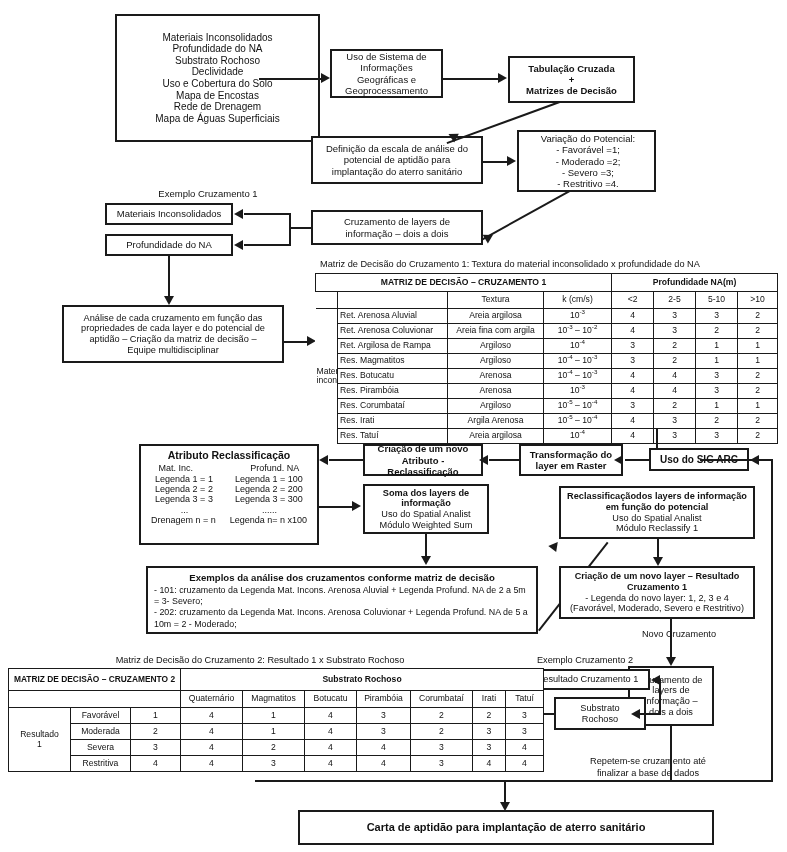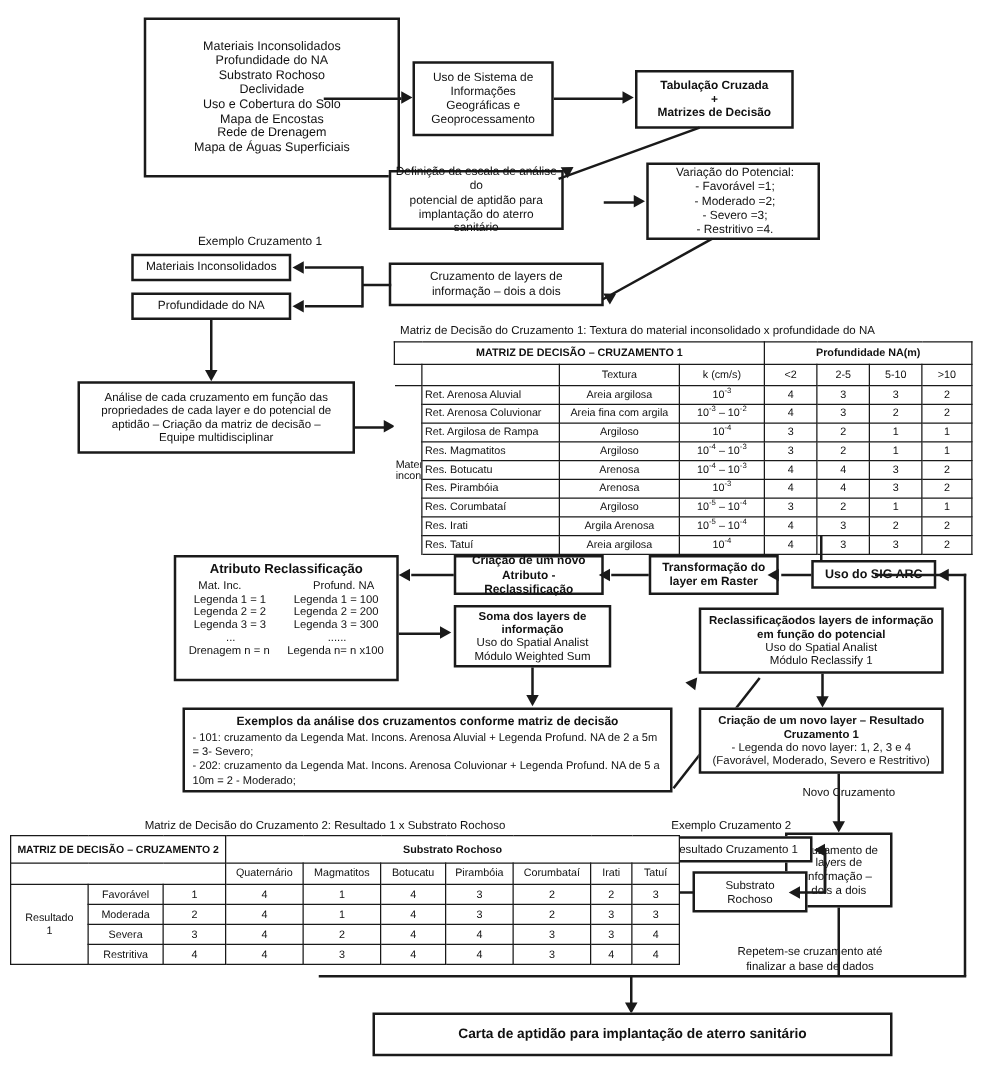--- a/index.html
+++ b/index.html
@@ -79,41 +79,41 @@
     <span class="ln">Materiais Inconsolidados</span>
     <span class="ln">Profundidade do NA</span>
     <span class="ln">Substrato Rochoso</span>
     <span class="ln">Declividade</span>
     <span class="ln">Uso e Cobertura do Solo</span>
     <span class="ln">Mapa de Encostas</span>
     <span class="ln">Rede de Drenagem</span>
     <span class="ln">Mapa de Águas Superficiais</span>
   </div>
 
-  <div class="box" style="left:330px;top:49px;width:113px;height:60px;font-size:9.5px;">
+  <div class="box" style="left:330px;top:49px;width:113px;height:49px;font-size:9.5px;">
     <span class="ln">Uso de Sistema de</span>
     <span class="ln">Informações</span>
     <span class="ln">Geográficas e</span>
     <span class="ln">Geoprocessamento</span>
   </div>
 
   <div class="box" style="left:508px;top:56px;width:127px;height:47px;font-size:9.5px;">
     <span class="ln bold">Tabulação Cruzada</span>
     <span class="ln bold">+</span>
     <span class="ln bold">Matrizes de Decisão</span>
   </div>
 
   <div class="hline" style="left:320px;top:78px;width:1px;"></div>
   <div class="hline" style="left:259px;top:78px;width:62px;"></div>
   <div class="arw arw-r" style="left:321px;top:73px;"></div>
 
   <div class="hline" style="left:443px;top:78px;width:56px;"></div>
   <div class="arw arw-r" style="left:498px;top:73px;"></div>
 
-  <div class="box" style="left:311px;top:136px;width:140px;height:48px;font-size:9.5px;">
+  <div class="box" style="left:311px;top:136px;width:172px;height:48px;font-size:9.5px;">
     <span class="ln">Definição da escala de análise do</span>
     <span class="ln">potencial de aptidão para</span>
     <span class="ln">implantação do aterro sanitário</span>
   </div>
 
   <div class="box" style="left:517px;top:130px;width:139px;height:62px;font-size:9.5px;align-items:flex-start;padding-left:6px;">
     <span class="ln" style="text-align:center;">Variação do Potencial:</span>
     <span class="ln" style="text-align:center;">-    Favorável =1;</span>
     <span class="ln" style="text-align:center;">-   Moderado =2;</span>
     <span class="ln" style="text-align:center;">-    Severo =3;</span>

